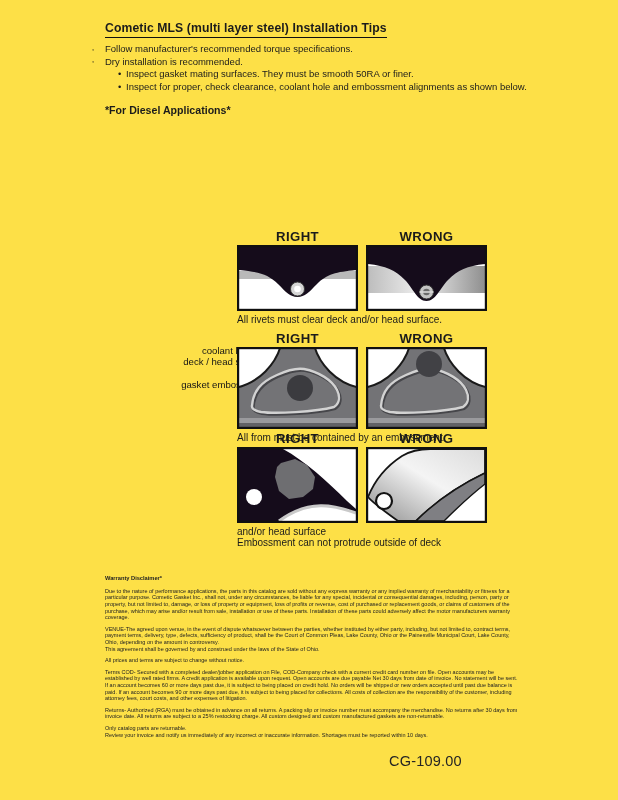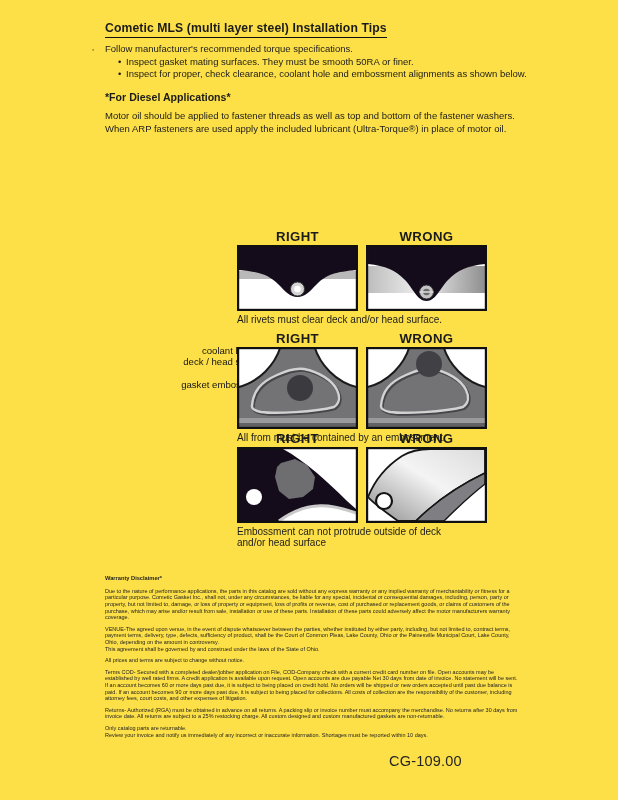--- a/index.html
+++ b/index.html
@@ -47,31 +47,34 @@
 
 <div class="page">
 
   <div class="top-block">
     <div class="doc-title">Cometic MLS (multi layer steel) Installation Tips</div>
 
     <div class="b-row">
       <span class="b-marker open">◦</span>
       <span>Follow manufacturer's recommended torque specifications.</span>
     </div>
+    <div class="b-row">
+      <span class="b-marker open">◦</span>
+      <span>Dry installation is recommended.</span>
+    </div>
     <div class="b-row sub">
       <span class="b-marker">•</span>
       <span>Inspect gasket mating surfaces.  They must be smooth 50RA or finer.</span>
     </div>
     <div class="b-row sub">
       <span class="b-marker">•</span>
       <span>Inspect for proper, check clearance, coolant hole and embossment alignments as shown below.</span>
     </div>
 
     <div class="section-head">*For Diesel Applications*</div>
-    <div class="para">Motor oil should be applied to fastener threads as well as top and bottom of the fastener washers. When ARP fasteners are used apply the included lubricant (Ultra-Torque®) in place of motor oil.</div>
   </div>
 
   <div class="fig fig1">
     <div class="fig-labels">
       <div class="fig-label">RIGHT</div>
       <div class="fig-label">WRONG</div>
     </div>
     <div class="fig-panels">
       <svg width="121" height="66" viewBox="0 0 121 66">
         <rect x="0" y="0" width="121" height="66" fill="#ffffff"></rect>
@@ -169,22 +172,22 @@
           </linearGradient>
         </defs>
         <rect x="0" y="0" width="121" height="76" fill="#ffffff"></rect>
         <path d="M2,50 C6,40 16,22 36,9 C46,3 56,2 64,2 L119,2 V26 C98,36 74,50 50,74 L32,74 C18,64 7,56 2,50 Z" fill="url(#g3)" stroke="#141414" stroke-width="1.8"></path>
         <path d="M119,26 C98,36 74,50 50,74 L78,74 C97,55 110,44 119,37 Z" fill="#7f7f83" stroke="#141414" stroke-width="1.4"></path>
         <circle cx="18" cy="54" r="8" fill="#ffffff" stroke="#141414" stroke-width="2.2"></circle>
         <rect x="1" y="1" width="119" height="74" fill="none" stroke="#101010" stroke-width="2.4"></rect>
       </svg>
     </div>
     <div class="fig-caption">
+      <div>and/or head surface</div>
       <div>Embossment can not protrude outside of deck</div>
-      <div>and/or head surface</div>
     </div>
   </div>
 
   <div class="disclaimer">
     <div class="dh">Warranty Disclaimer*</div>
     <div class="dp">Due to the nature of performance applications, the parts in this catalog are sold without any express warranty or any implied warranty of merchantability or fitness for a particular purpose.  Cometic Gasket Inc., shall not, under any circumstances, be liable for any special, incidental or consequential damages, including, person, party or property, but not limited to, damage, or loss of property or equipment, loss of profits or revenue, cost of purchased or replacement goods, or claims of customers of the purchase, which may arise and/or result from sale, installation or use of these parts.  Installation of these parts could adversely affect the motor manufacturers warranty coverage.</div>
     <div class="dgroup">
       <div class="dp-tight">VENUE-The agreed upon venue, in the event of dispute whatsoever between the parties, whether instituted by either party, including, but not limited to, contract terms, payment terms, delivery, type, defects, sufficiency of product, shall be the Court of Common Pleas, Lake County, Ohio or the Painesville Municipal Court, Lake County, Ohio, depending on the amount in controversy.</div>
       <div class="dp-tight">This agreement shall be governed by and construed under the laws of the State of Ohio.</div>
     </div>

